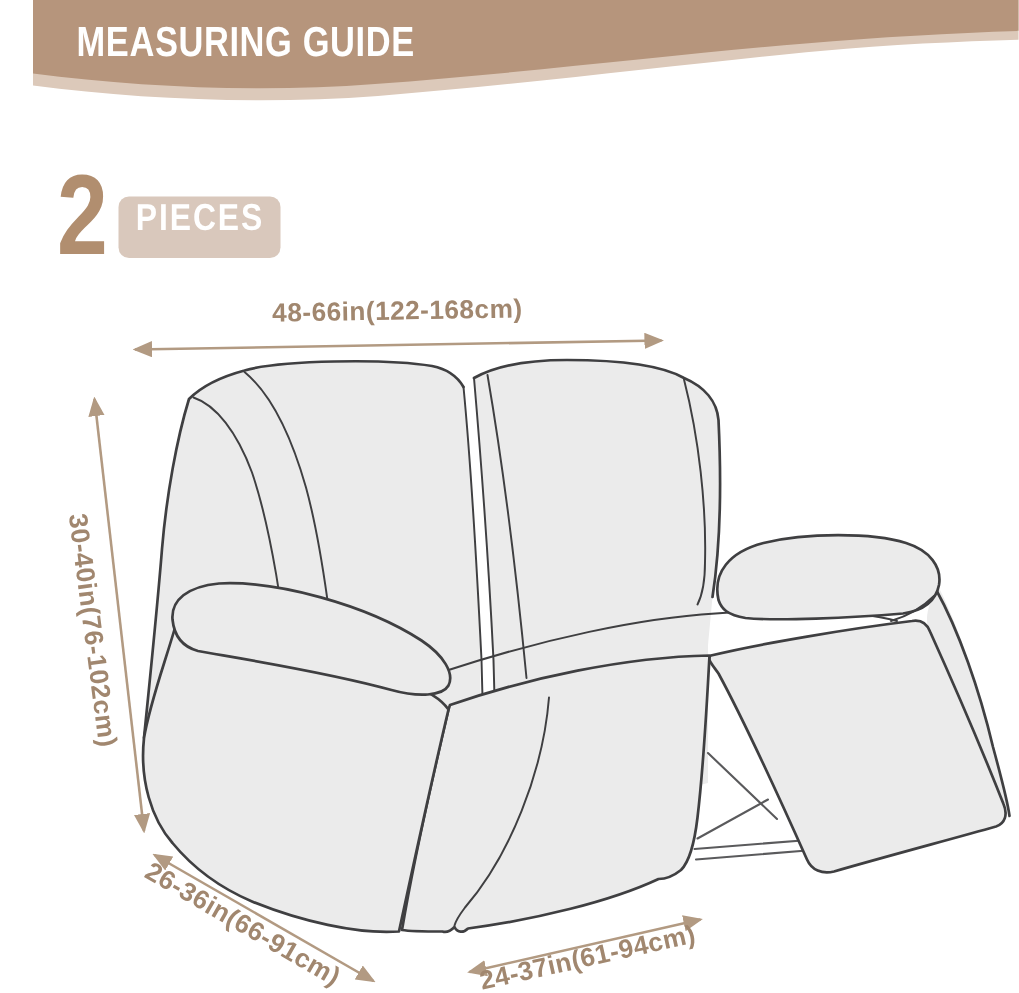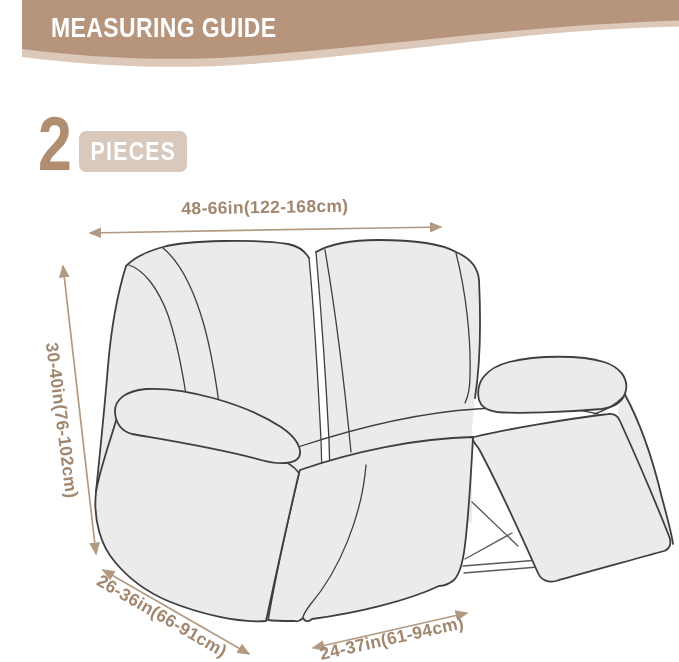--- a/index.html
+++ b/index.html
@@ -20,21 +20,21 @@
     transform:scaleX(.82);transform-origin:left center;white-space:nowrap;
   }
   .badge{position:absolute;left:16px;top:112px;width:220px;height:80px;}
   .badge-count{
     position:absolute;left:0;top:-6px;color:var(--badge_number);
     font-size:76px;font-weight:800;line-height:1;
     transform:scaleX(.80);transform-origin:left top;
   }
   .badge-box{
     position:absolute;left:41px;top:19px;width:108px;height:41px;border-radius:7px;
-    background:var(--badge_bg);display:flex;align-items:center;justify-content:center;
+    background:var(--badge_bg);display:flex;justify-content:center;
   }
   .badge-label{
     color:var(--badge_label_color);font-size:25px;font-weight:700;letter-spacing:1.5px;
     transform:scaleX(.85);white-space:nowrap;
   }
   .diagram{position:absolute;left:0;top:0;}
   .fl{fill:var(--sofa_fill);stroke:none;}
   .fs{fill:var(--sofa_fill);stroke:var(--sofa_line);stroke-width:1.8;stroke-linejoin:round;stroke-linecap:round;}
   .ln-o{fill:none;stroke:var(--sofa_line);stroke-width:1.8;stroke-linecap:round;stroke-linejoin:round;}
   .ln-i{fill:none;stroke:var(--sofa_line);stroke-width:1.3;stroke-linecap:round;stroke-linejoin:round;}

